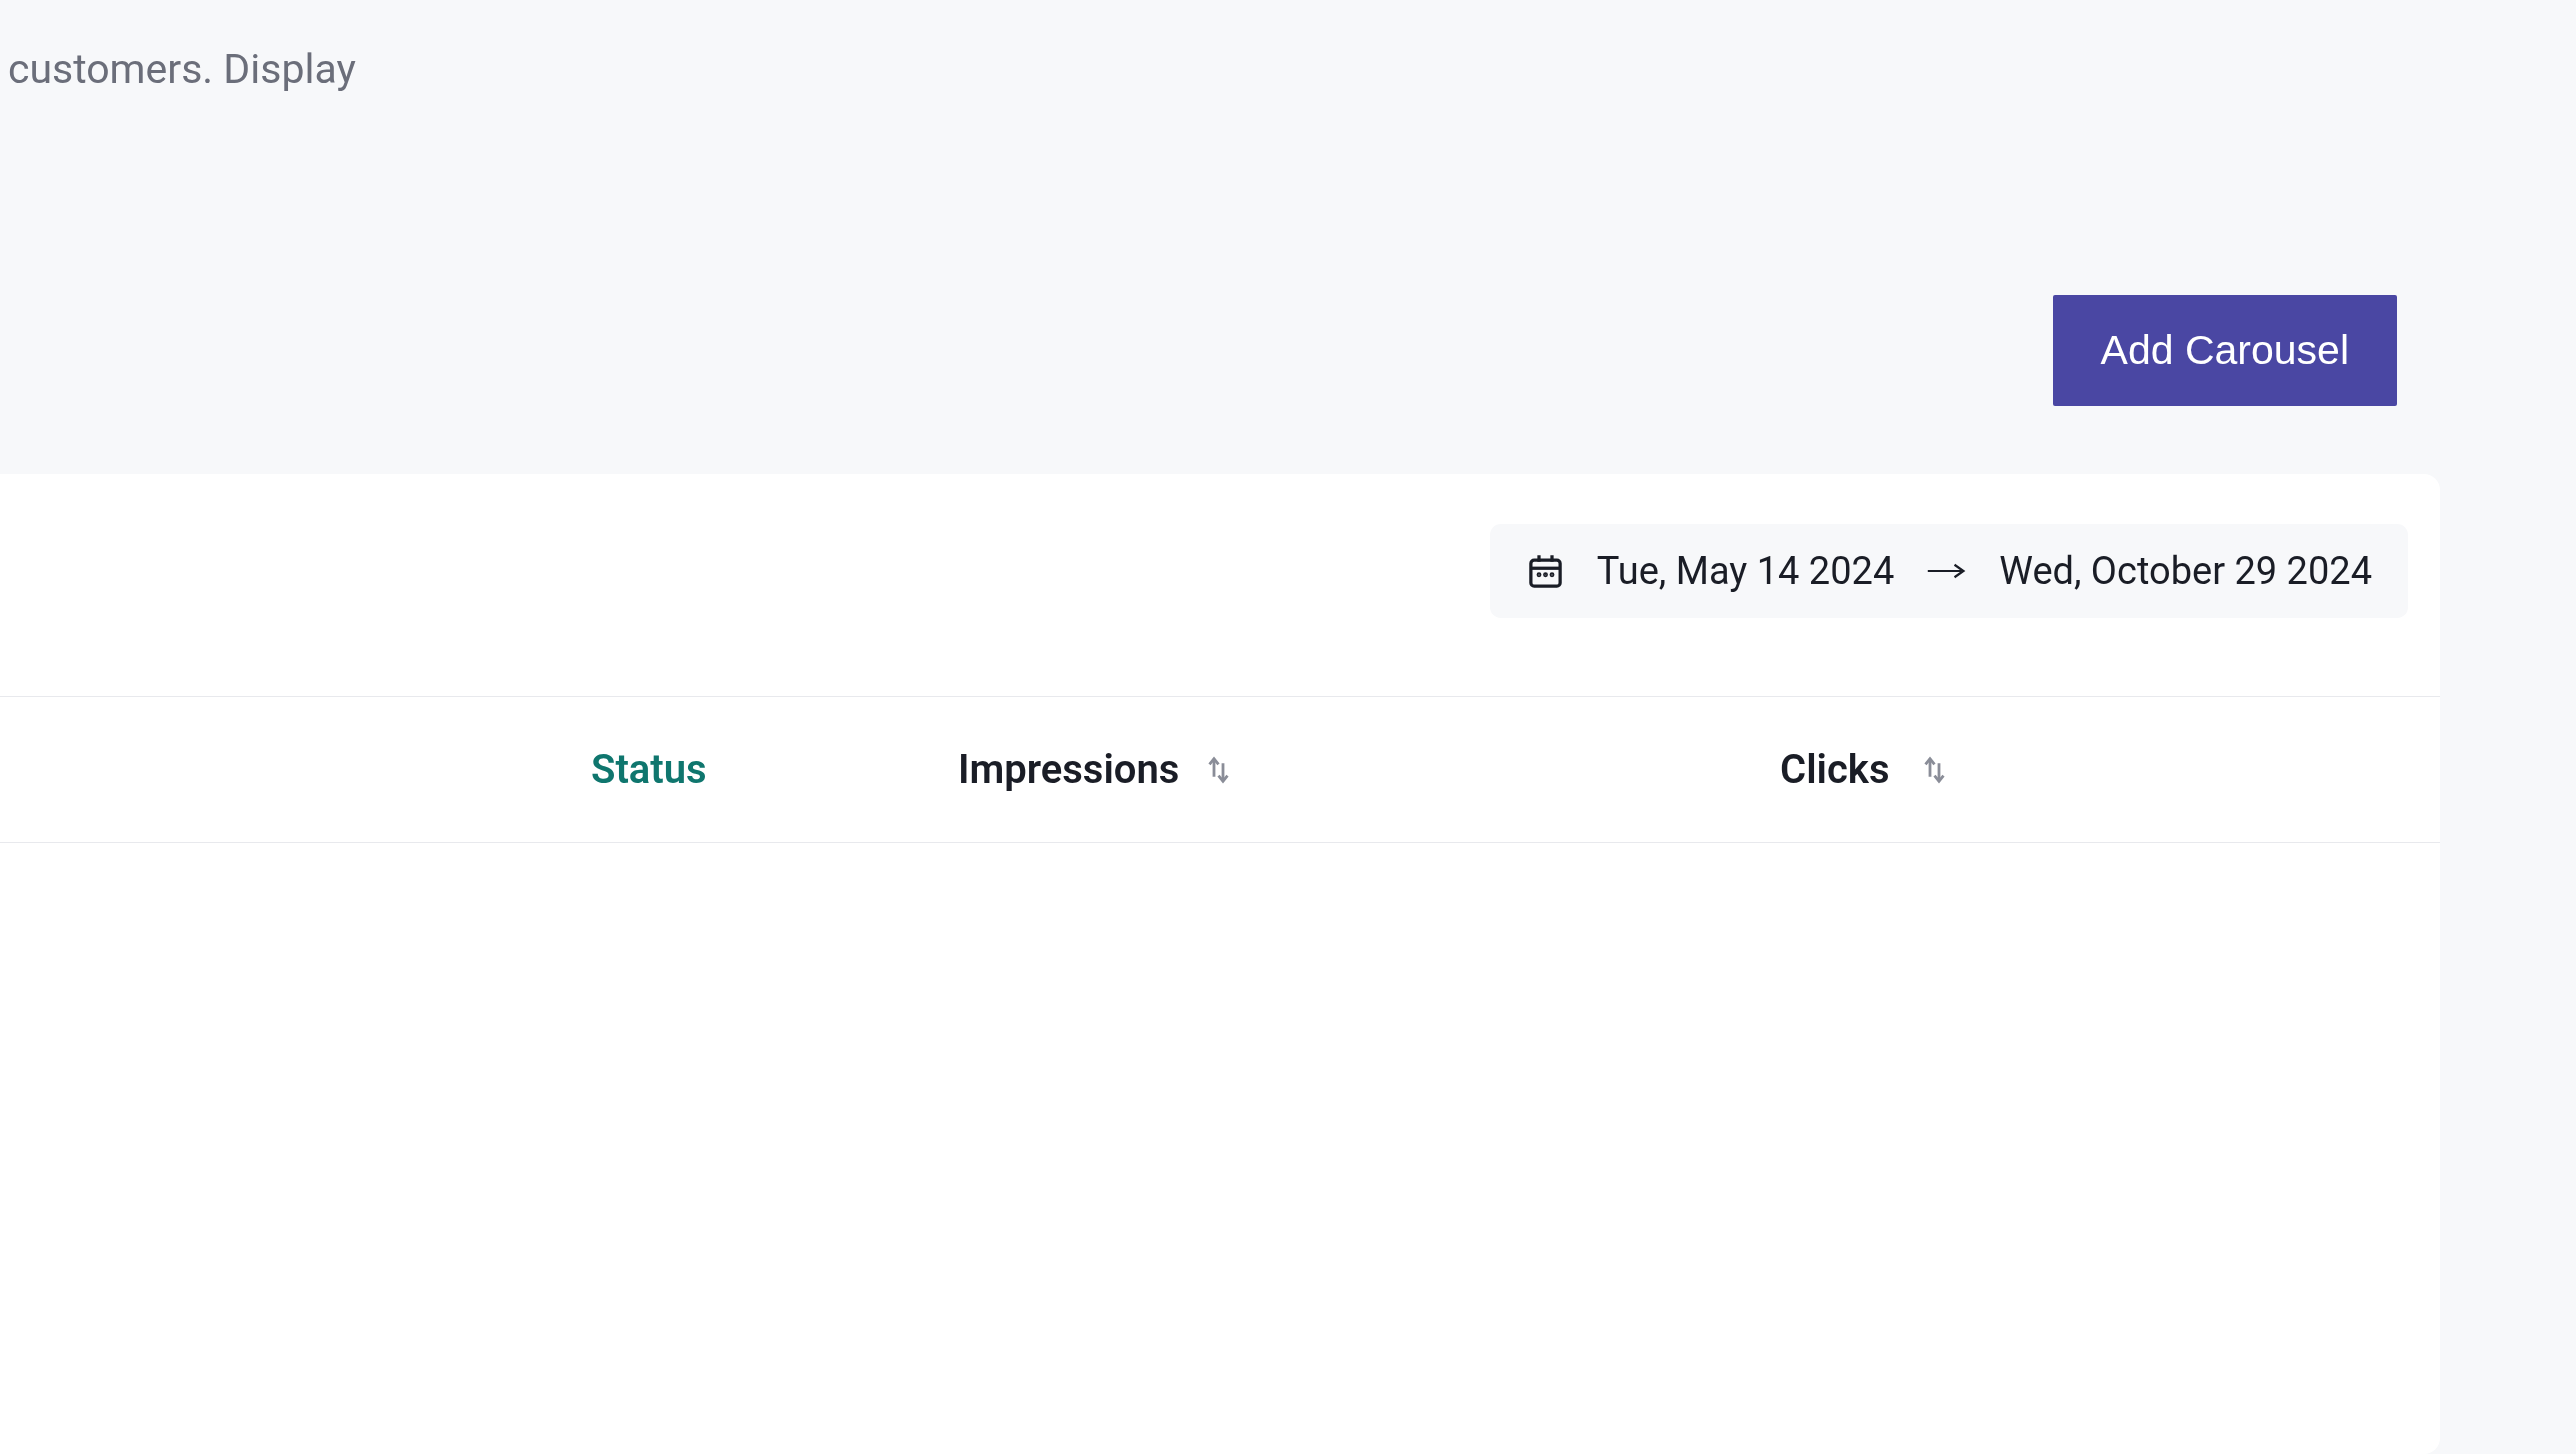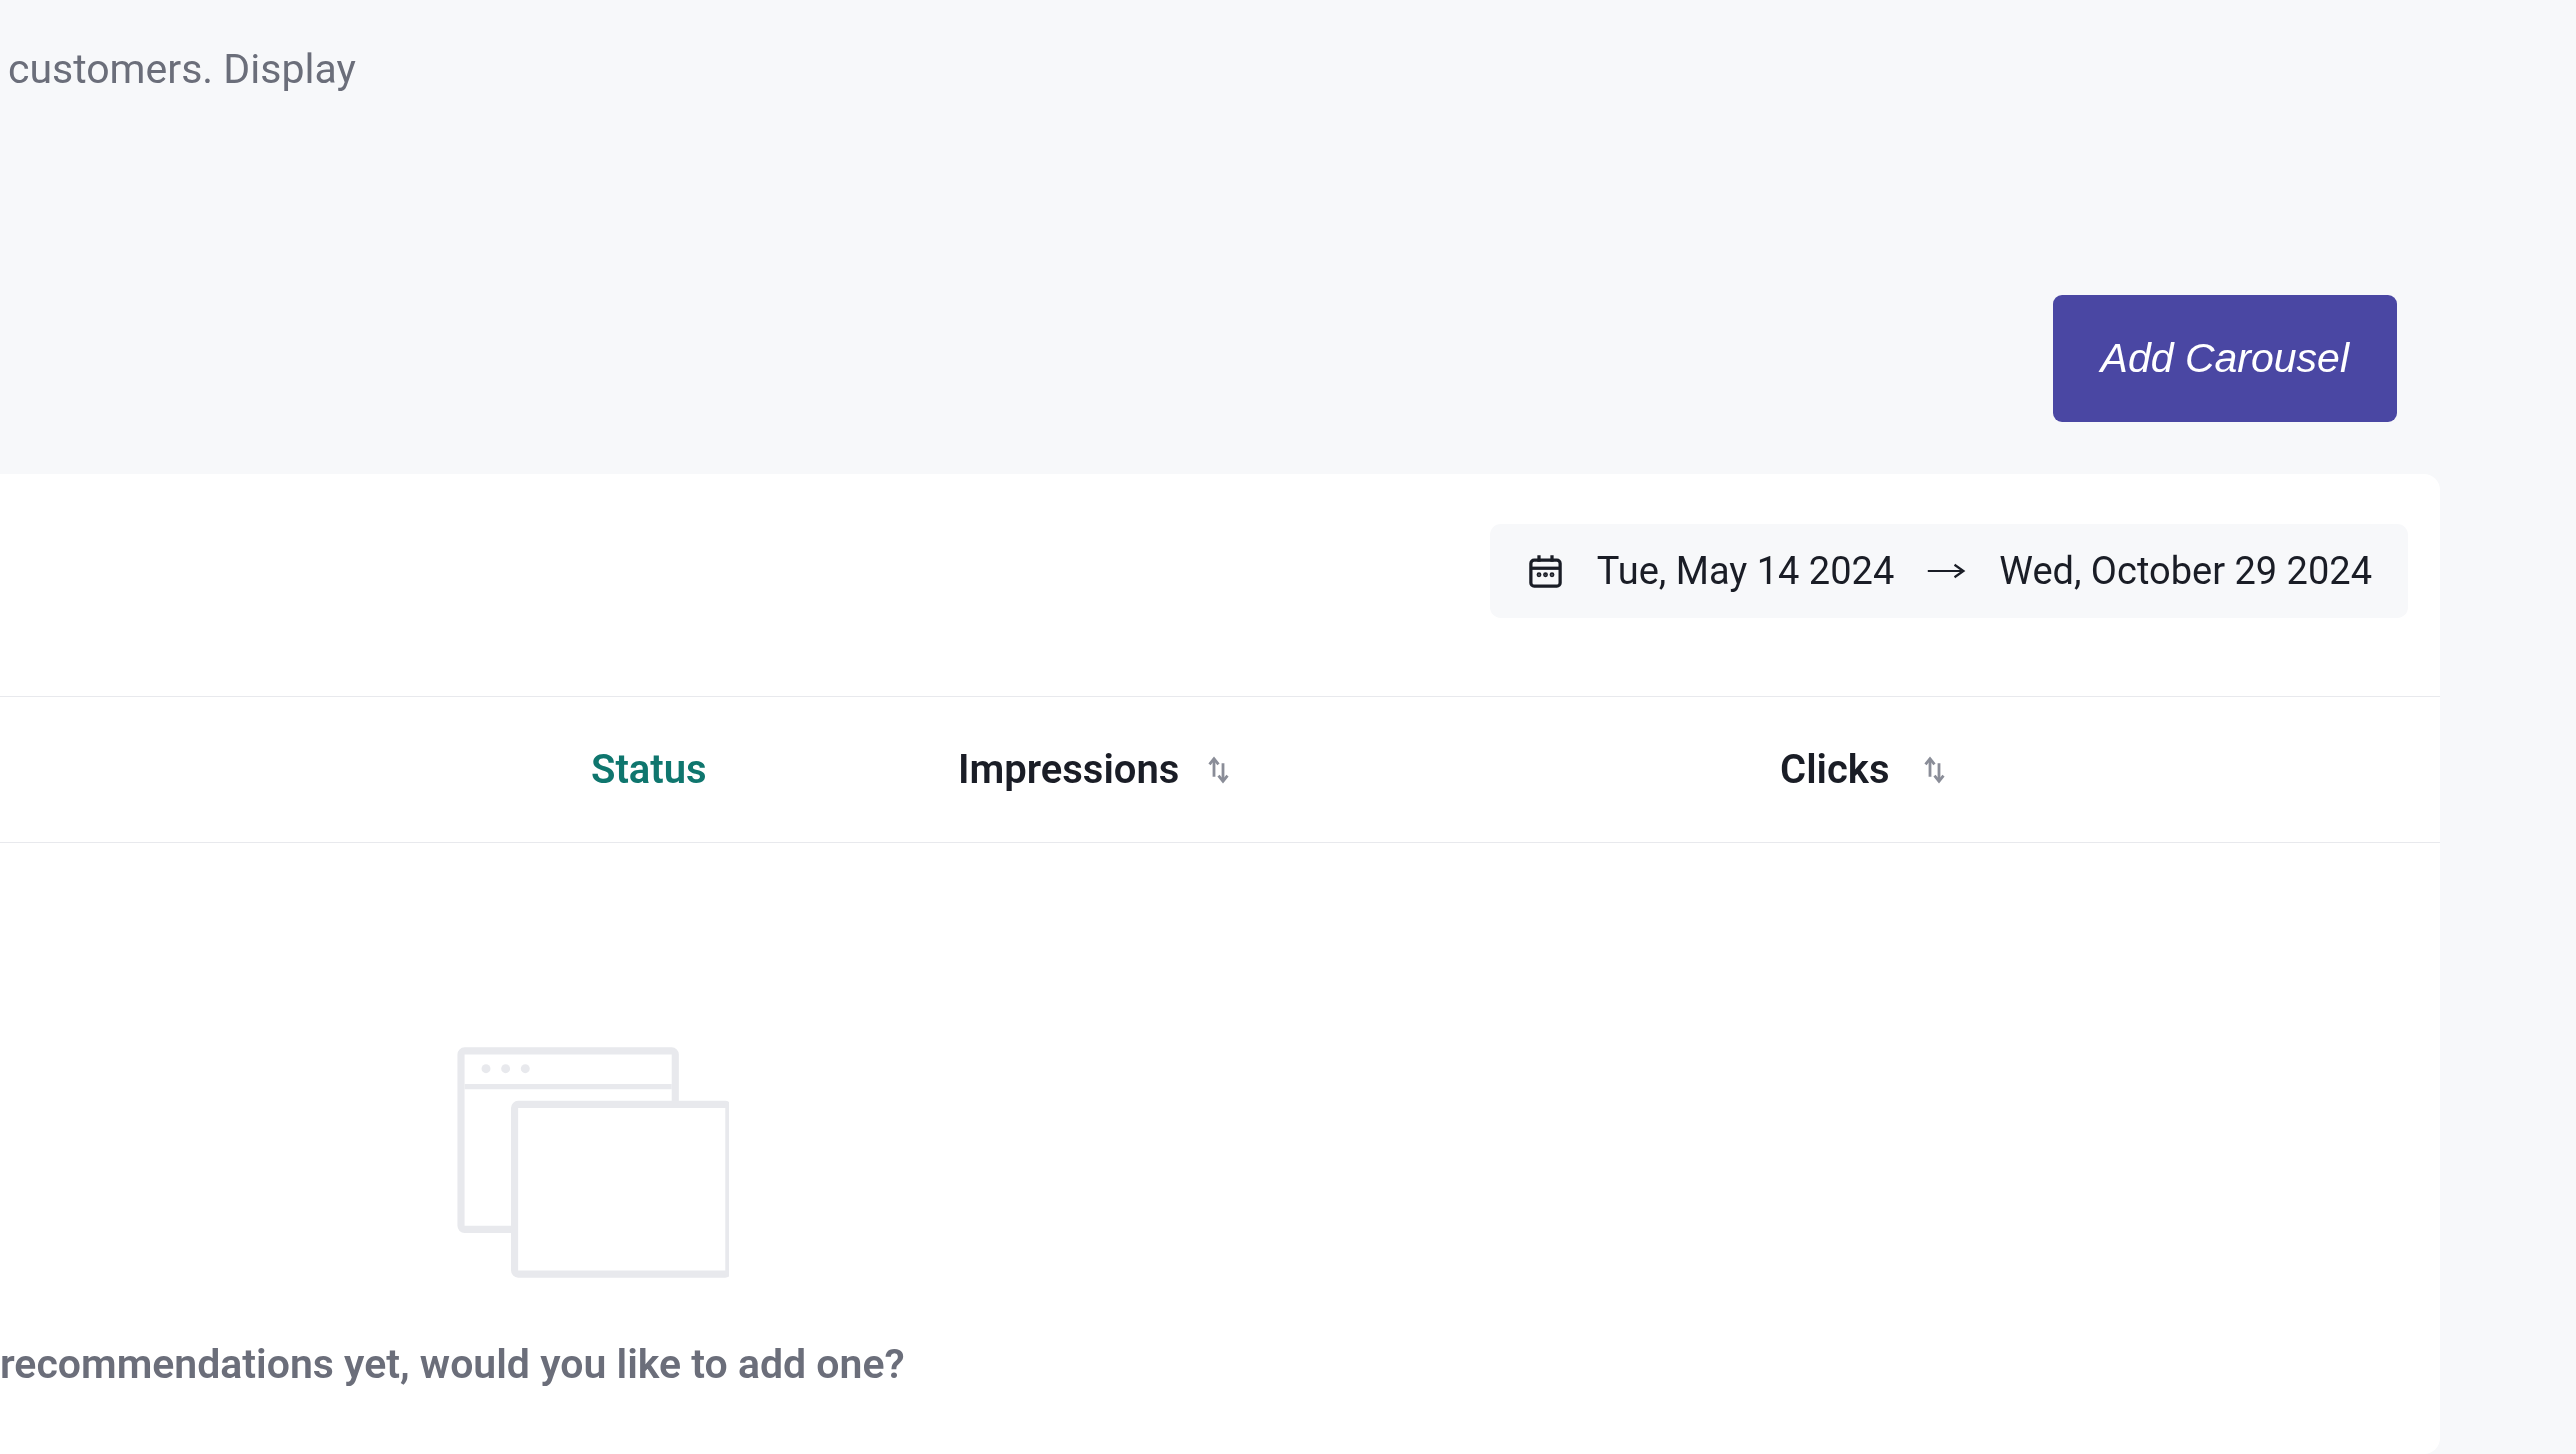--- a/index.html
+++ b/index.html
@@ -26,26 +26,25 @@
       font-weight: 400;
     }
     
     .add-carousel-btn {
       position: absolute;
       top: 295px;
       right: 179px;
       background: #4a47a3;
       color: #ffffff;
       border: none;
-      border-radius: 9px;
-      padding: 40px 48px;
+      border-radius: 2px;
+      padding: 32px 48px;
       font-size: 41px;
       font-weight: 400;
       cursor: pointer;
-      font-style: italic;
     }
     
     .content-panel {
       position: absolute;
       top: 474px;
       left: -733px;
       right: 136px;
       background: #ffffff;
       border-radius: 16px;
       min-height: 980px;
@@ -201,28 +200,15 @@
         <svg viewBox="0 0 24 28" fill="none" stroke="#8a8d98" stroke-width="2.5">
           <line x1="8" y1="20" x2="8" y2="4"></line>
           <polyline points="4,9 8,4 12,9"></polyline>
           <line x1="16" y1="8" x2="16" y2="24"></line>
           <polyline points="12,19 16,24 20,19"></polyline>
         </svg>
       </span>
     </div>
   </div>
 
-  <div class="empty-state">
-    <div class="empty-icon">
-      <svg viewBox="0 0 320 280" fill="none">
-        <rect x="20" y="20" width="240" height="200" rx="4" fill="#ffffff" stroke="#e8e9ed" stroke-width="8"></rect>
-        <line x1="24" y1="60" x2="256" y2="60" stroke="#e8e9ed" stroke-width="6"></line>
-        <circle cx="48" cy="40" r="5" fill="#e8e9ed"></circle>
-        <circle cx="70" cy="40" r="5" fill="#e8e9ed"></circle>
-        <circle cx="92" cy="40" r="5" fill="#e8e9ed"></circle>
-        <rect x="80" y="80" width="240" height="190" rx="4" fill="#ffffff" stroke="#e8e9ed" stroke-width="8"></rect>
-      </svg>
-    </div>
-    <div class="empty-text">recommendations yet, would you like to add one?</div>
-  </div>
 
 </div>
 
 
 </body></html>

